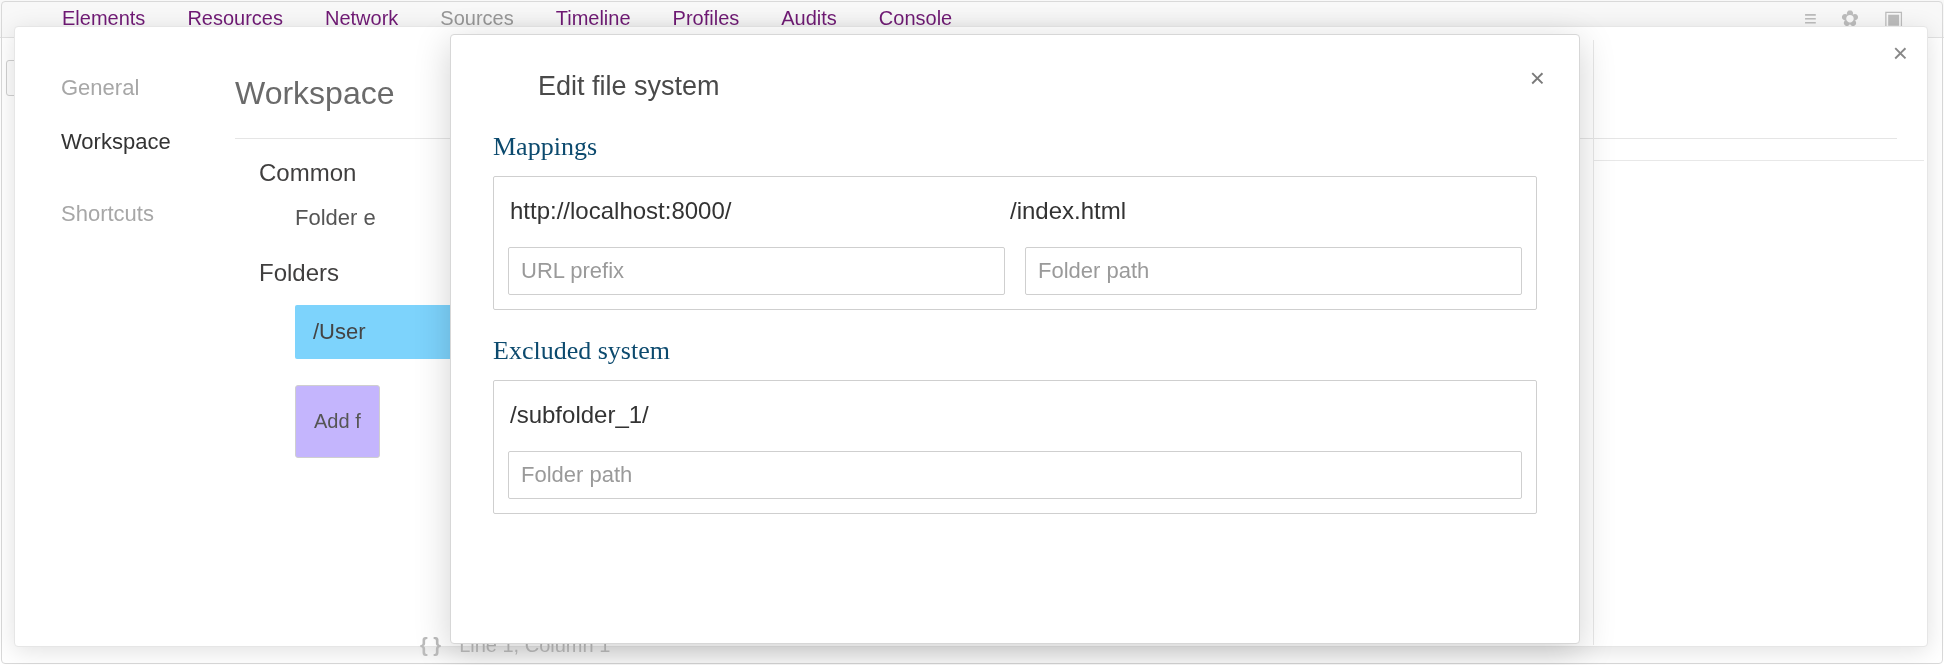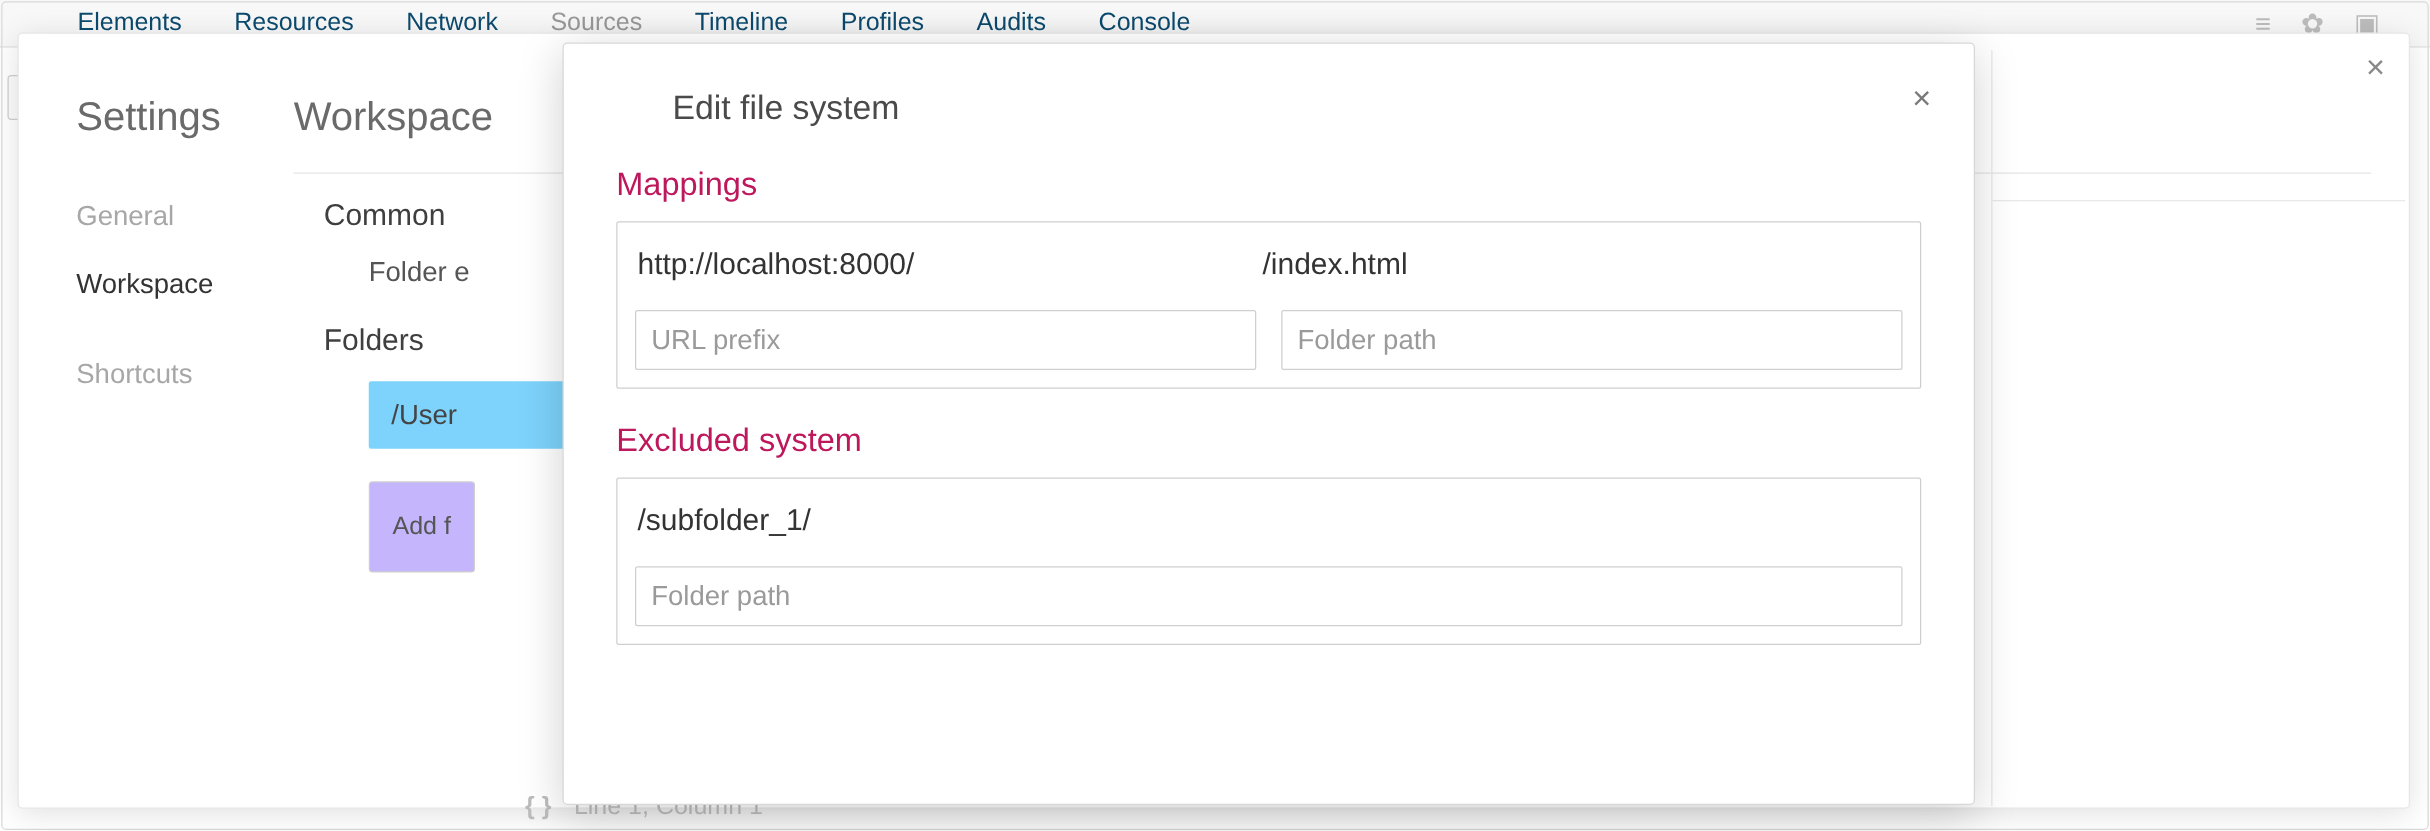--- a/index.html
+++ b/index.html
@@ -21,21 +21,21 @@
     background: #f8f8f8;
     border-bottom: 1px solid #e2e2e2;
     display: flex;
     align-items: center;
     padding-left: 62px;
     color: #bdbdbd;
     font-size: 20px;
     white-space: nowrap;
     overflow: hidden;
   }
-  .top-strip .tab { margin-right: 42px; color:#0c4a6e; }
+  .top-strip .tab { margin-right: 42px; color:#701a75; }
   .top-strip .tab.hl { color:#999; }
   .top-strip .icons { position:absolute; right:40px; top:6px; display:flex; gap:24px; color:#bdbdbd; font-size:22px;}
 
   
   .frame-border {
     position:absolute;
     left:1px; right:1px; top:1px; bottom:1px;
     border:1px solid #d9d9d9;
     border-radius:4px;
     pointer-events:none;
@@ -167,23 +167,24 @@
   }
   .dialog-title {
     font-size:27px;
     color:#4a4a4a;
     font-weight:400;
     margin-bottom: 30px;
     margin-left: 45px;
   }
   .dialog-section {
     font-size:26px;
-    color:#be185d;
+    color:#0c4a6e;
     font-weight:500;
     margin: 2px 0 14px 0;
+    font-family: Liberation Serif, serif;
   }
   .box {
     border:1px solid #cfcfcf;
     border-radius:2px;
     padding: 12px 14px 14px 14px;
     margin-bottom: 26px;
   }
   .map-row {
     display:flex;
     font-size:24px;
@@ -246,21 +247,20 @@
     <span>▣</span>
   </div>
 </div>
 
 <div class="left-stub"></div>
 
 <div class="frame-border"></div>
 
 <div class="settings-panel">
   <div class="settings-sidebar">
-    <h1>Settings</h1>
     <span class="navlink">General</span>
     <span class="navlink active">Workspace</span>
     <div style="height:18px"></div>
     <span class="navlink">Shortcuts</span>
   </div>
   <div class="settings-content">
     <h2>Workspace</h2>
     <div class="section-label">Common</div>
     <div class="sub-label">Folder e</div>
     <div class="section-label">Folders</div>

